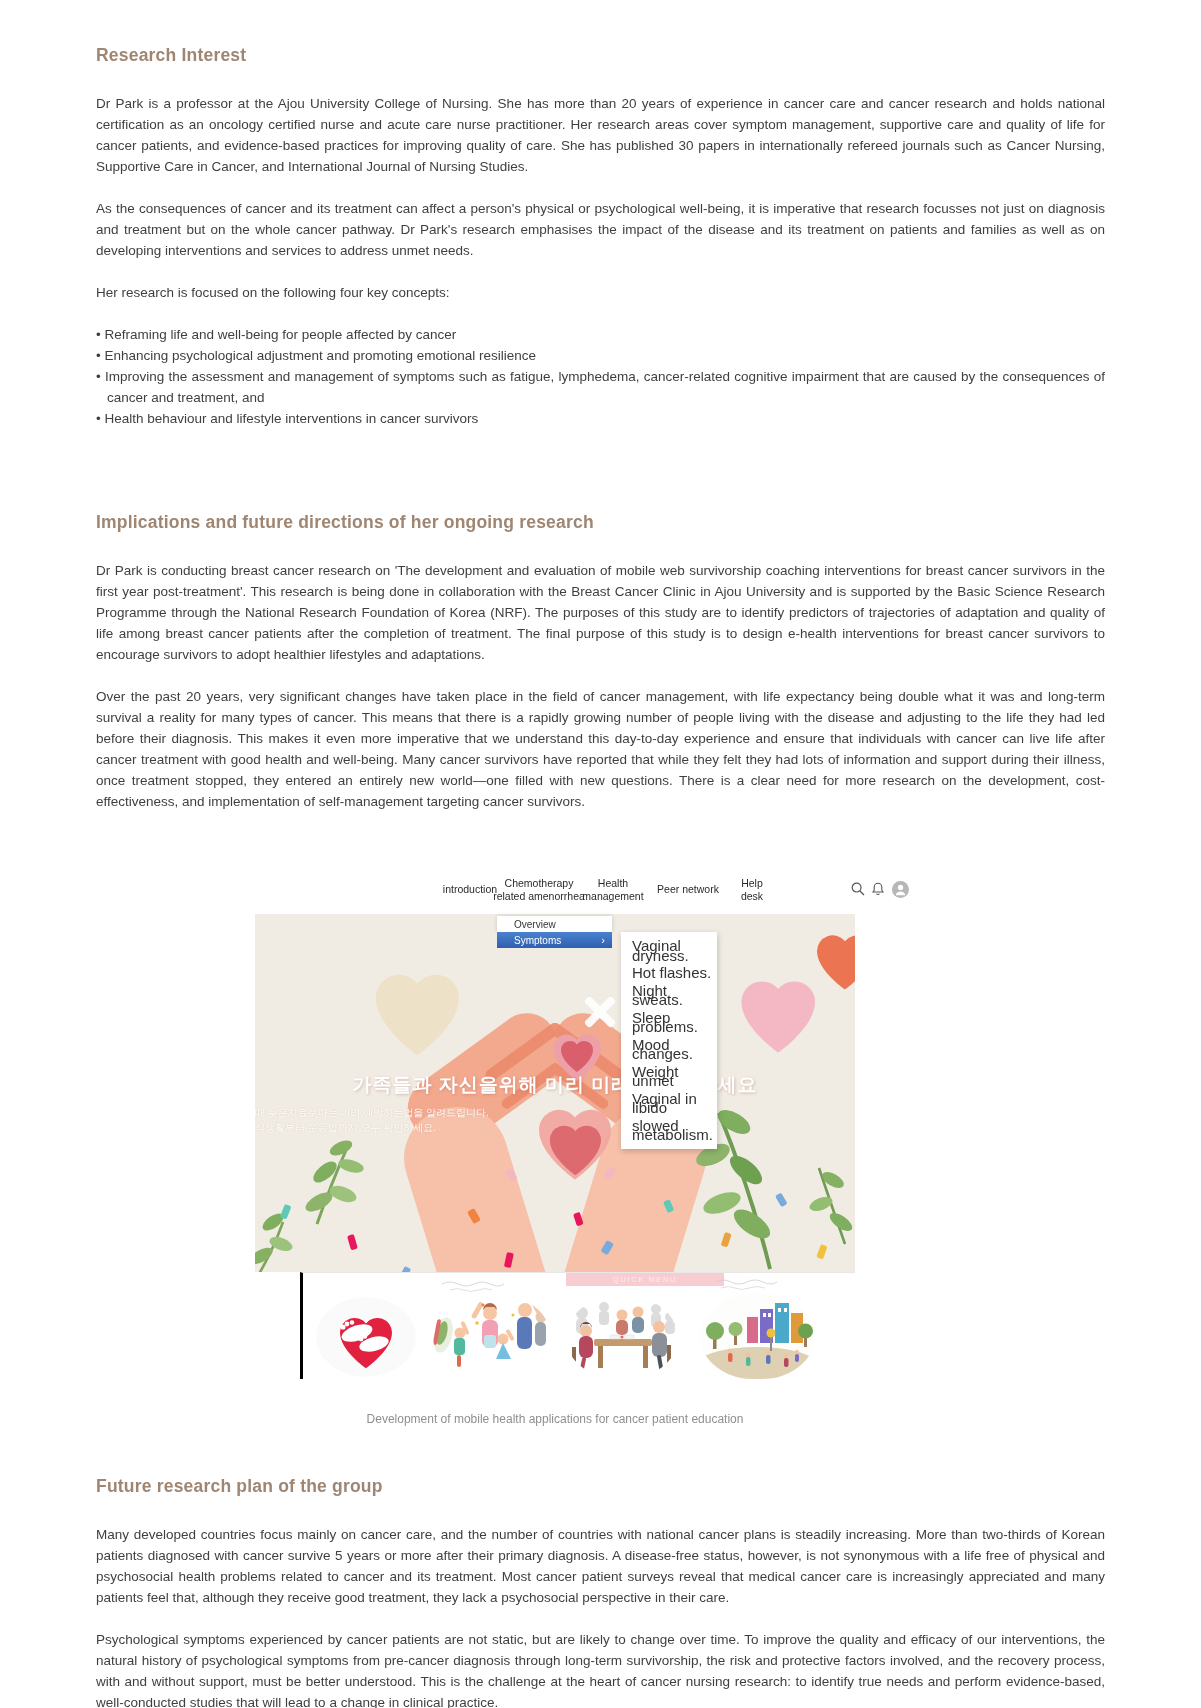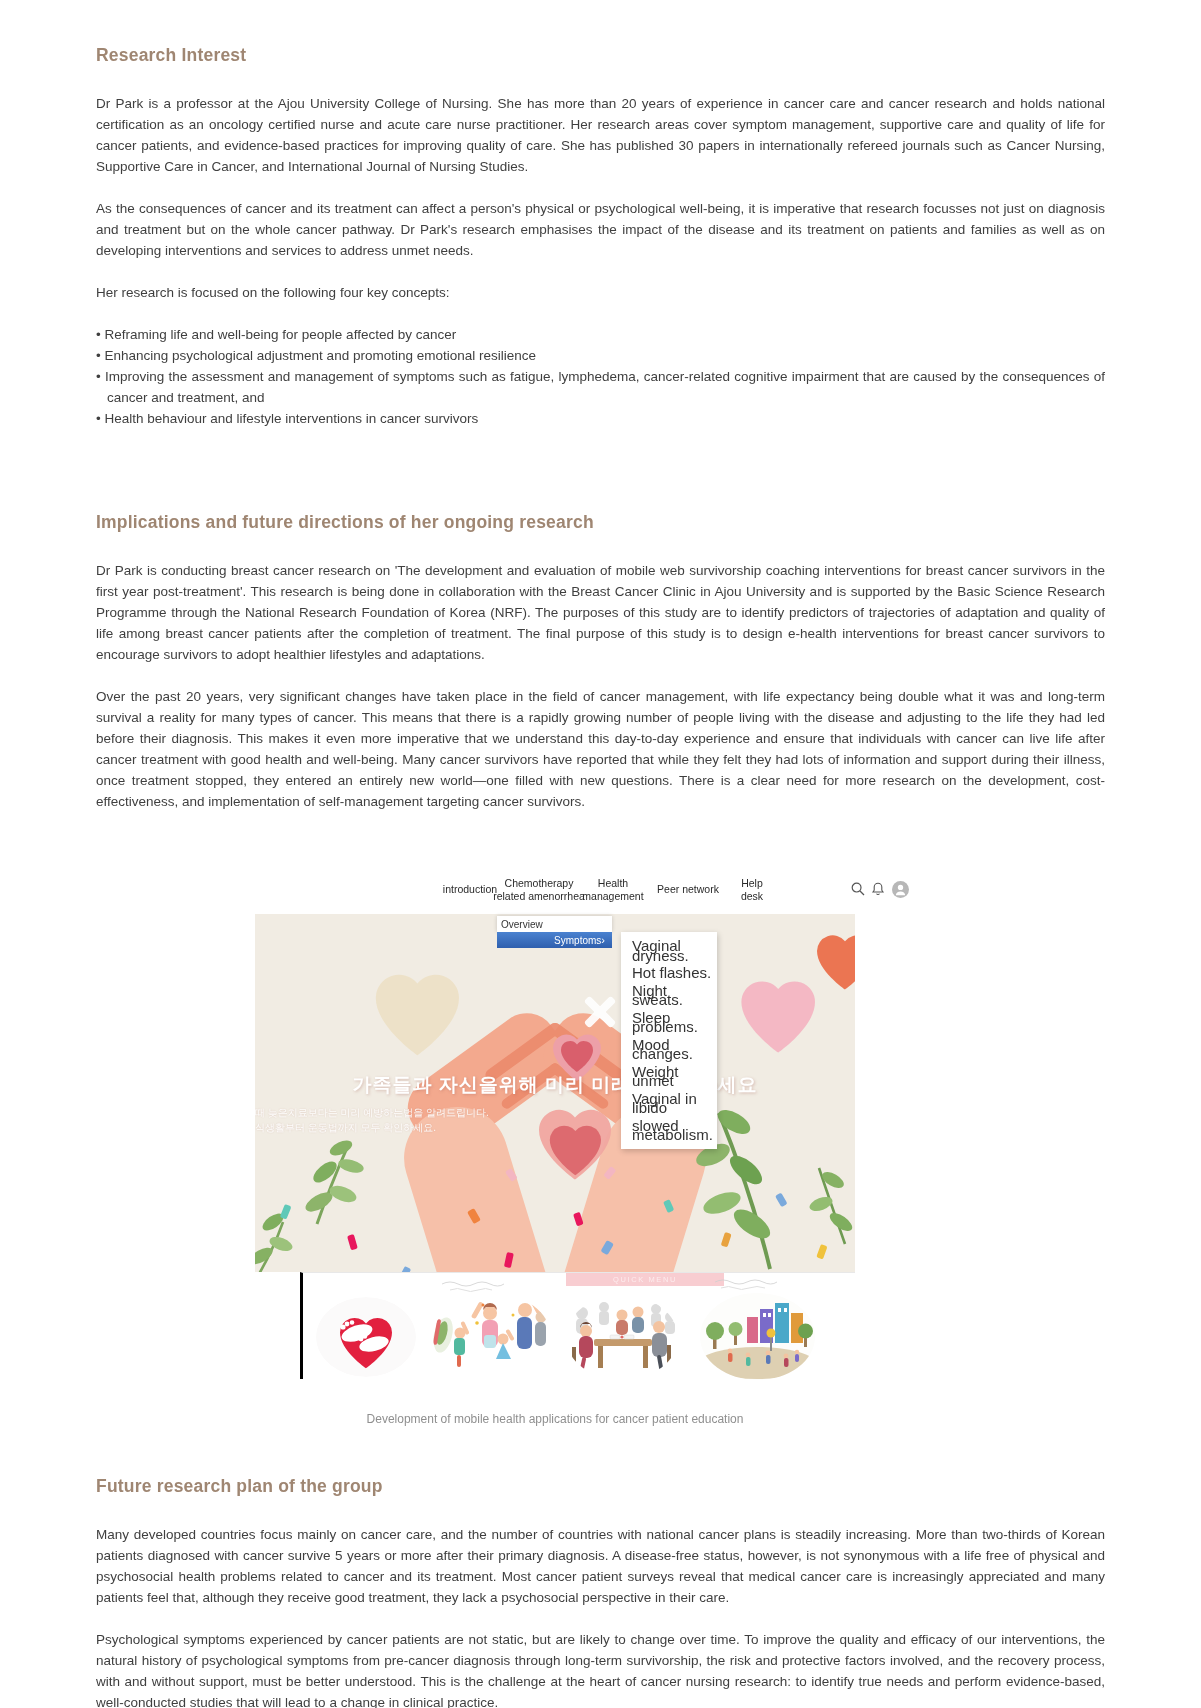--- a/index.html
+++ b/index.html
@@ -33,24 +33,24 @@
   .hero-title{position:absolute; top:158px; left:0; width:100%; text-align:center;
     font-size:19px; font-weight:bold; color:#ffffff; letter-spacing:1px;
     text-shadow:1px 1px 3px rgba(160,90,80,.35); z-index:3;}
   .hero-sub{position:absolute; left:0; width:100%; text-align:left; color:#ffffff;
     font-size:10px; opacity:.92; z-index:3; text-shadow:0 0 2px rgba(160,90,80,.3);}
   .hero-sub.s1{top:192px;}
   .hero-sub.s2{top:207px;}
 
   
   .dd-item{position:absolute; left:242px; width:115px; height:16px; display:flex; align-items:center;
-    padding-left:4px; box-sizing:border-box; font-size:10px; z-index:6; cursor:pointer;}
+    padding-left:17px; box-sizing:border-box; font-size:10px; z-index:6; cursor:pointer;}
   .dd-overview{top:82px; background:#ffffff; color:#333; box-shadow:0 0 4px rgba(0,0,0,.18);}
   .dd-symptoms{top:98px; background:linear-gradient(#4a82d0,#2f5fae); color:#ffffff;
-    justify-content:flex-end; padding-right:7px;}
+    justify-content:space-between; padding-right:7px;gap:21px;}
   .dd-symptoms .arrow{font-size:11px; line-height:10px;}
   .dd-panel{position:absolute; left:366px; top:98px; width:96px; background:#ffffff; z-index:5;
     box-shadow:1px 2px 6px rgba(0,0,0,.2); padding:5px 0;}
   .sub-item{font-size:15px; color:#333; padding:4px 4px 4px 11px; line-height:9.5px; cursor:pointer;}
 
   
   .band{position:absolute; left:45px; top:438px; width:555px; height:107px; background:#fff;
     border-top:1px solid #e8e8e8; border-left:3px solid #000000; box-sizing:border-box;}
   .quick{position:absolute; left:263px; top:0; width:158px; height:13px; background:#f8cdd1;
     color:#fdecee; font-size:7.5px; letter-spacing:1.6px; text-align:center; line-height:13px; cursor:pointer;}

